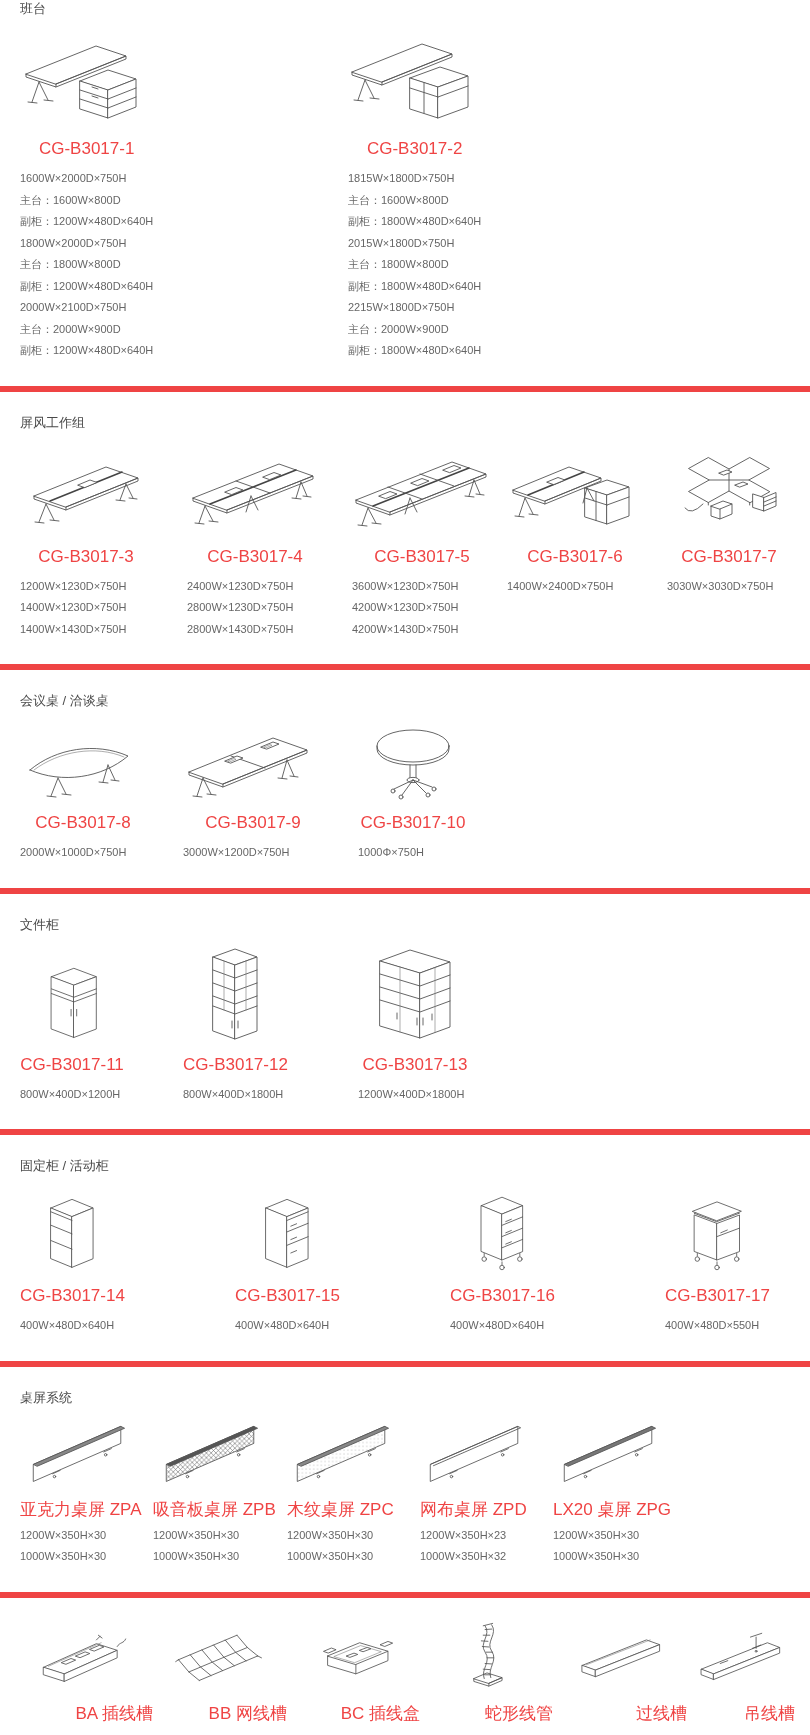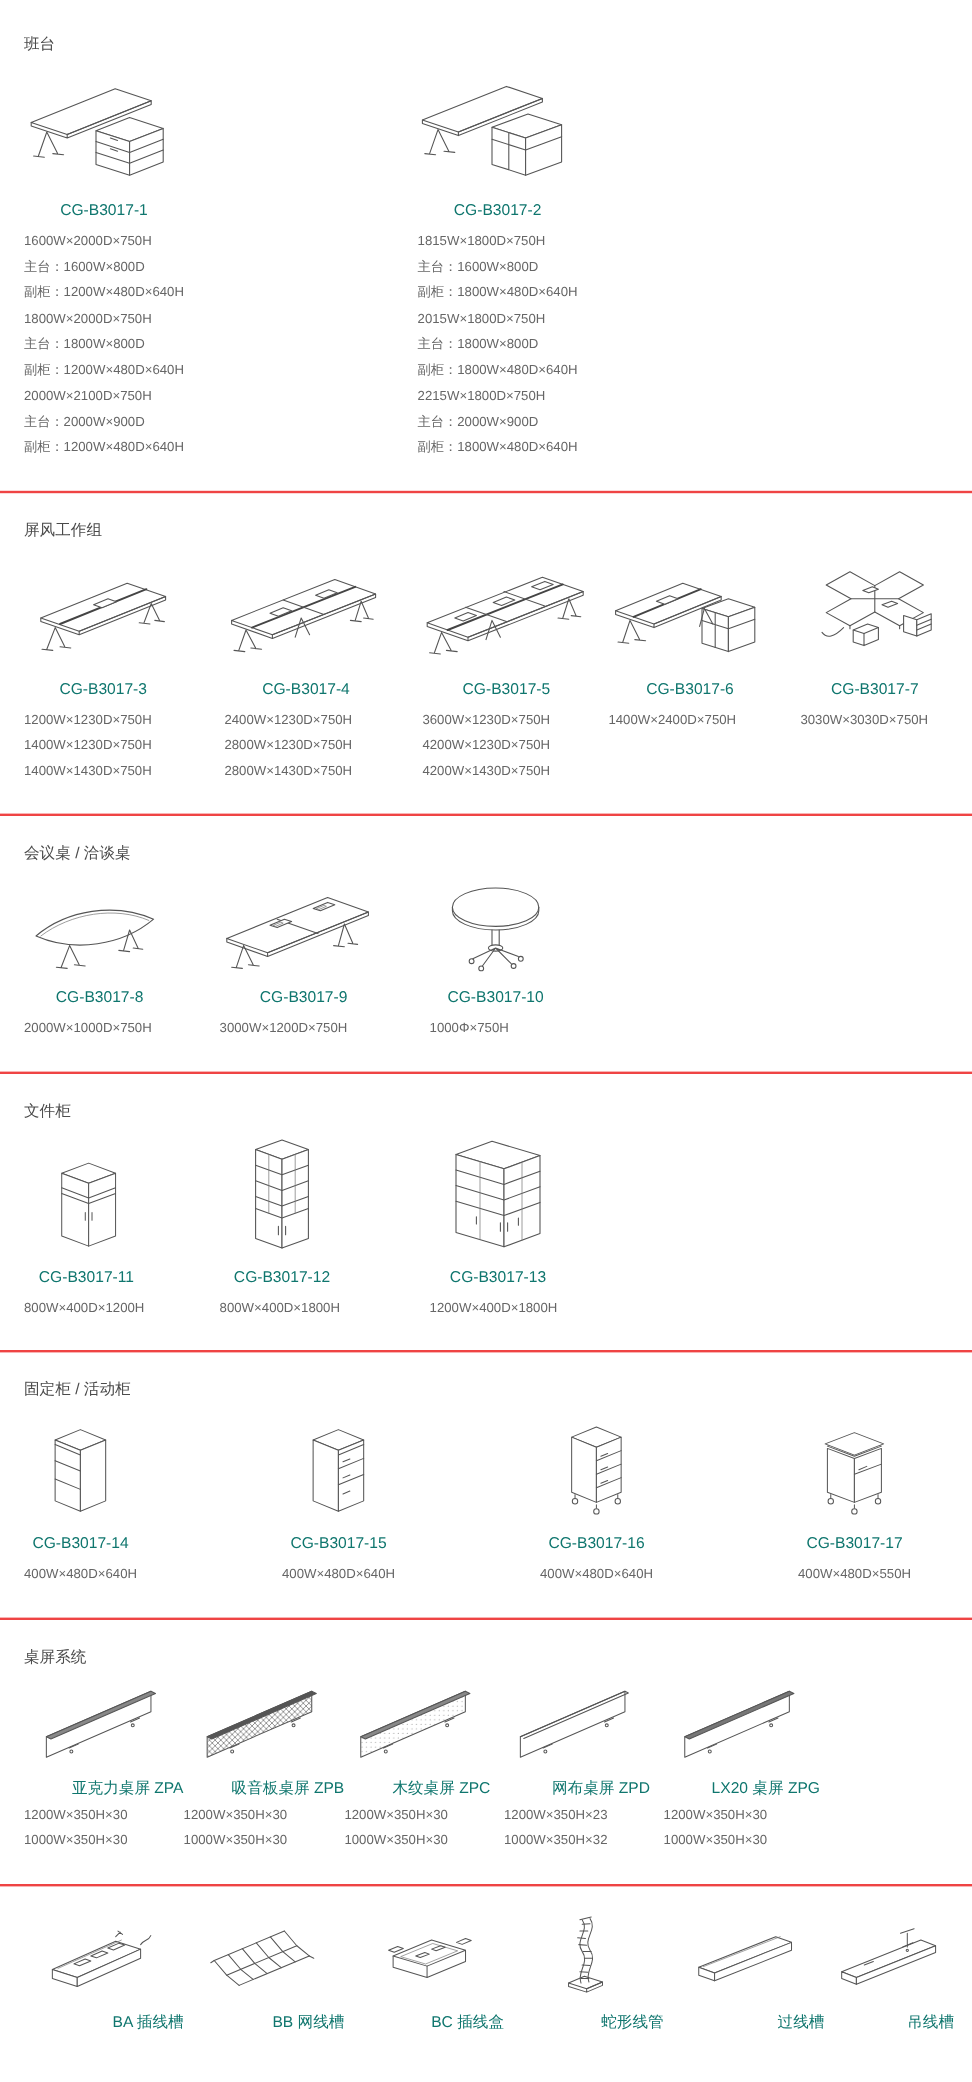--- a/index.html
+++ b/index.html
@@ -1,38 +1,38 @@
 <!DOCTYPE html>
 <html><head>
 <meta charset="utf-8">
 <style>
   html,body{margin:0;padding:0;background:#fff;}
   body{font-family:"Liberation Sans",sans-serif;-webkit-font-smoothing:antialiased;}
   .page{width:810px;min-height:1735px;background:#fff;}
-  .section{padding:22px 20px 24px;border-top:2px solid #ef4444;}
-  .section.first{border-top:none;padding-top:28px;}
+  .section{padding:22px 20px 24px;border-top:6px solid #ef4444;}
+  .section.first{border-top:none;padding-top:0;}
   .sec-header{font-size:13px;color:#4a4a4a;margin:0 0 4px 0;}
   .grid{display:grid;align-items:start;}
   .g2{grid-template-columns:328px 1fr;}
   .g3{grid-template-columns:163px 175px 1fr;}
   .g4{grid-template-columns:215px 215px 215px 1fr;}
   .g5{grid-template-columns:167px 165px 155px 160px 1fr;}
   .g6{grid-template-columns:133px 134px 133px 133px 134px 1fr;}
   .inner{display:inline-block;vertical-align:top;}
   .icon-box{display:flex;justify-content:center;align-items:flex-end;}
   .s1 .icon-box{height:106px;}
   .s2 .icon-box{height:100px;}
   .s3 .icon-box{height:88px;}
   .s4 .icon-box{height:106px;}
   .s5 .icon-box{height:96px;}
   .s6 .icon-box{height:76px;}
   .s7 .icon-box{height:68px;}
-  .code{font-size:13px;color:#0f766e;text-align:center;margin:11px 0 9px 0;white-space:nowrap;}
+  .code{font-size:17px;color:#ef4444;text-align:center;margin:11px 0 9px 0;white-space:nowrap;}
   .spec{font-size:11px;color:#666;line-height:21.5px;white-space:nowrap;}
-  .s6 .code{text-align:left;margin-bottom:4px;margin-left:40px;}
+  .s6 .code{text-align:left;margin-bottom:4px;}
   .s7 .inner{width:100%;}
   .s7 .code{text-align:right;margin-top:14px;}
   svg{display:block;overflow:visible;}
   .lineart{fill:#fff;stroke:#555;stroke-width:.9;stroke-linejoin:round;stroke-linecap:round;}
   .nofill{fill:none;stroke:#555;stroke-width:.9;stroke-linejoin:round;stroke-linecap:round;}
   .thin{fill:none;stroke:#777;stroke-width:.6;}
   .spine{fill:none;stroke:#444;stroke-width:1.6;}
 </style>
 </head>
 <body>

